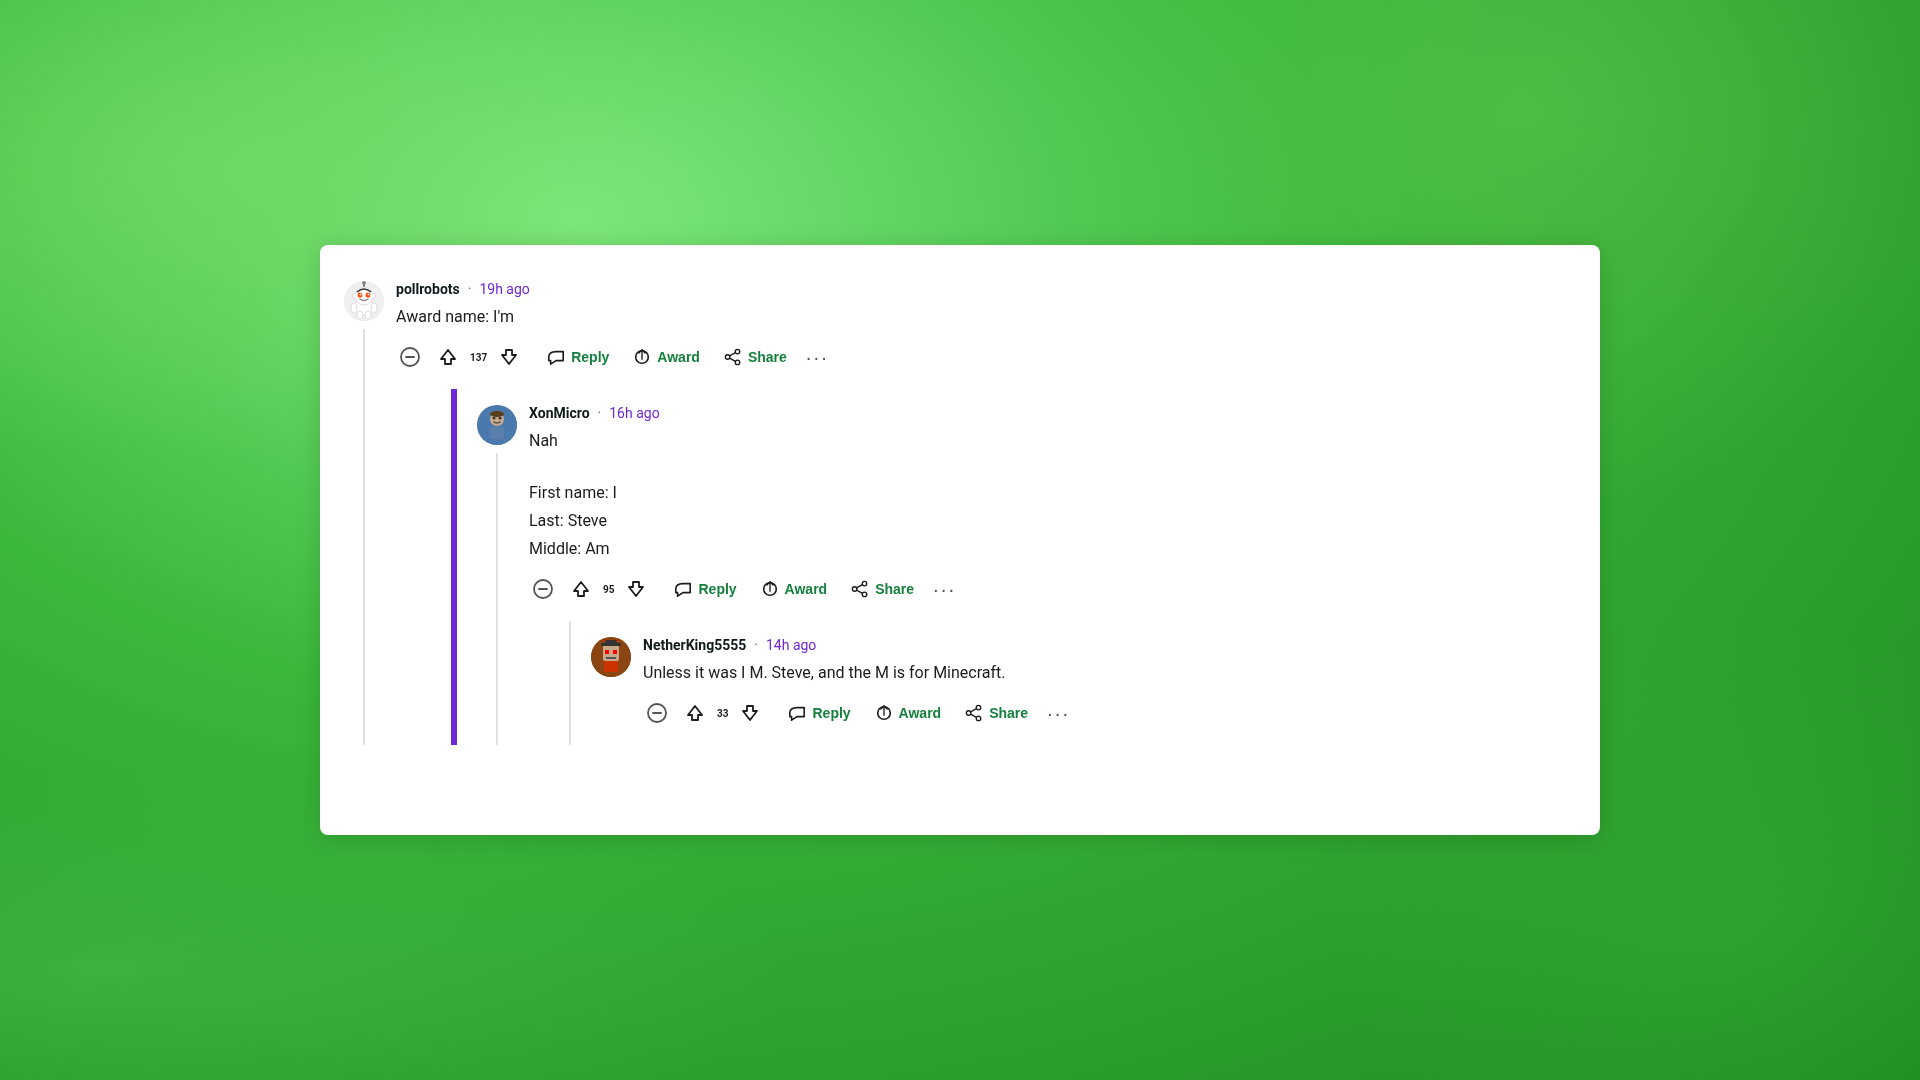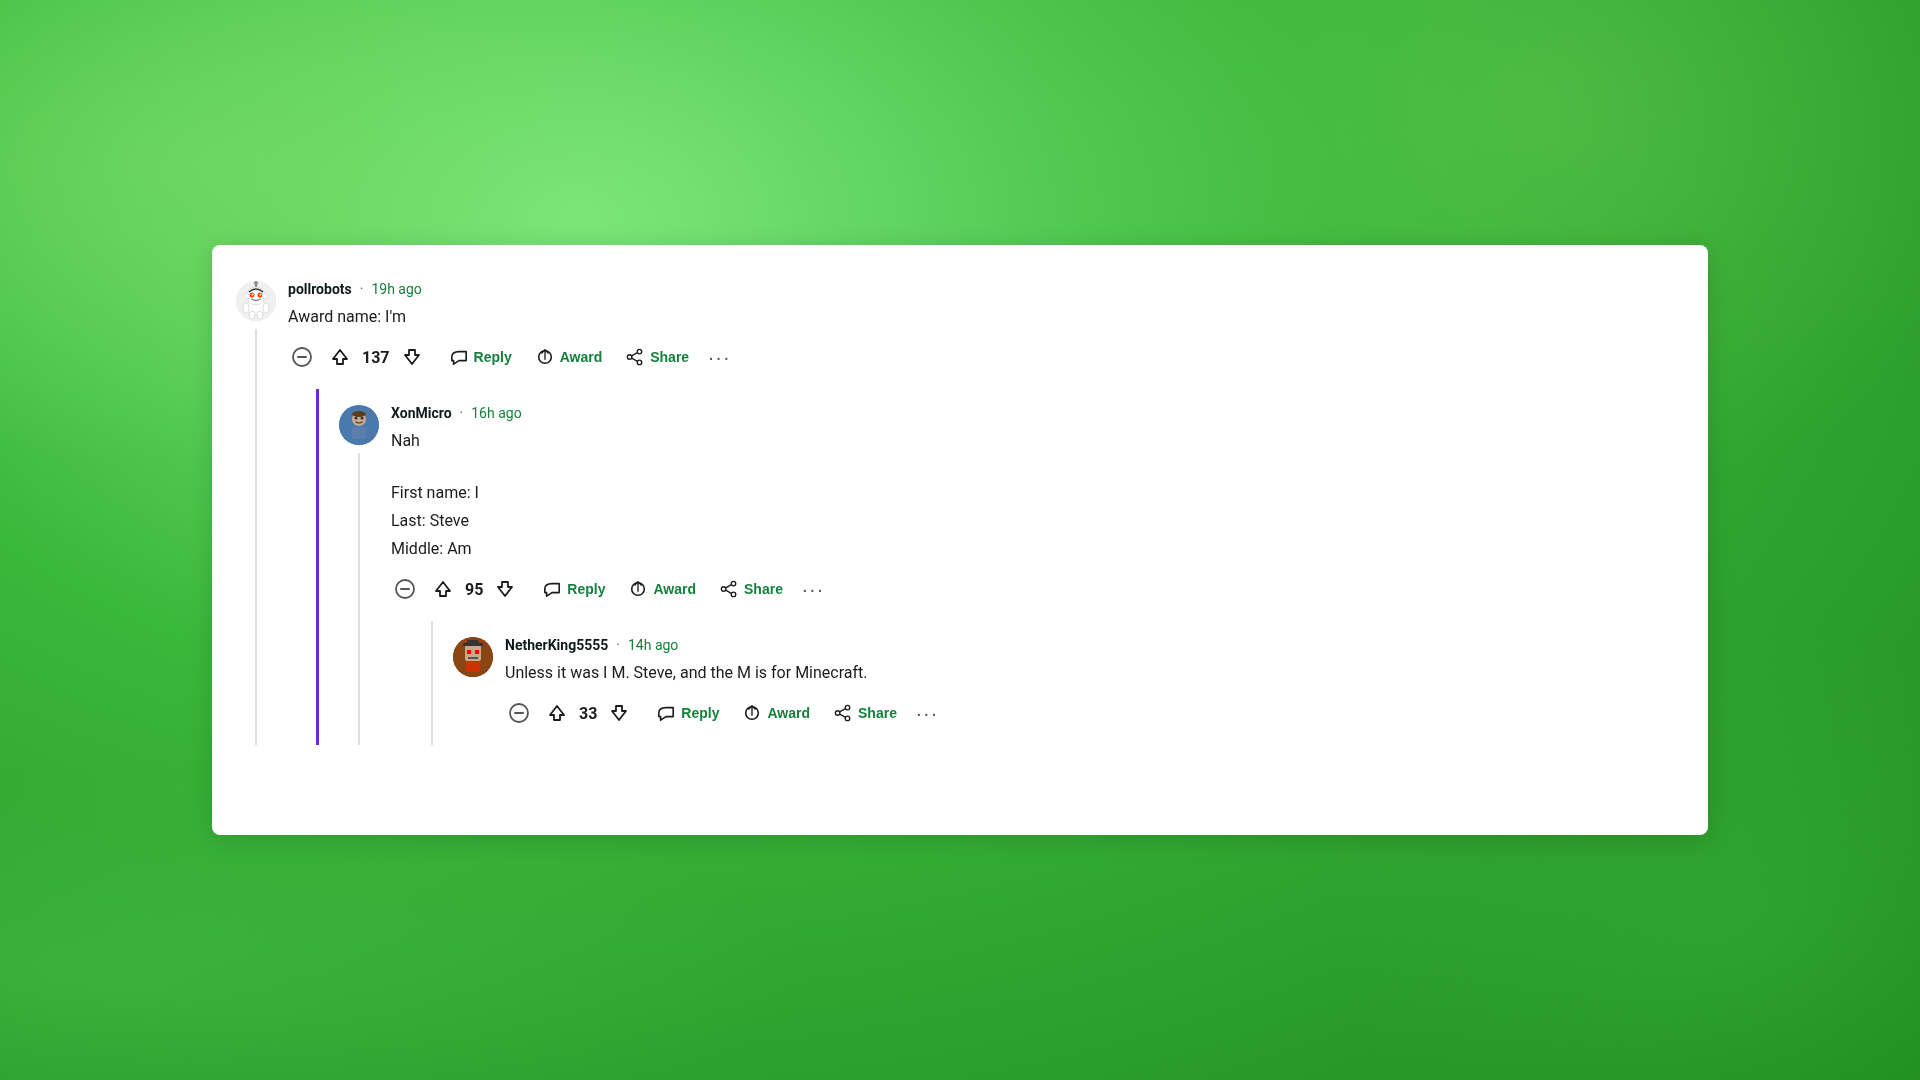--- a/index.html
+++ b/index.html
@@ -23,21 +23,21 @@
         radial-gradient(ellipse 600px 300px at 10% 15%, rgba(120,220,100,0.6), transparent),
         radial-gradient(ellipse 500px 400px at 80% 10%, rgba(100,200,80,0.5), transparent),
         radial-gradient(ellipse 400px 300px at 90% 85%, rgba(60,180,60,0.4), transparent),
         radial-gradient(ellipse 700px 200px at 5% 90%, rgba(80,200,80,0.4), transparent);
     }
 
     .card {
       position: relative;
       background: #ffffff;
       border-radius: 8px;
-      width: 1496px;
+      width: 1280px;
       min-height: 590px;
       padding: 0;
       overflow: hidden;
       box-shadow: 0 4px 24px rgba(0,0,0,0.15);
     }
 
     .comment-thread {
       padding: 20px 0 20px 0;
     }
 
@@ -109,21 +109,21 @@
       color: #0f1a1c;
     }
 
     .dot-sep {
       color: #666;
       font-size: 14px;
     }
 
     .timestamp {
       font-size: 14px;
-      color: #15803d;
+      color: #6d28d9;
     }
 
     .comment-text {
       font-size: 16px;
       color: #1c1c1c;
       line-height: 1.5;
       margin-bottom: 12px;
     }
 
     .comment-text p {
@@ -169,21 +169,21 @@
       border: none;
       background: none;
       cursor: pointer;
       border-radius: 50%;
       color: #1c1c1c;
       font-size: 18px;
       transition: background 0.1s;
     }
 
     .vote-count {
-      font-size: 16px;
+      font-size: 10px;
       font-weight: 700;
       color: #1c1c1c;
     }
 
     .collapse-btn {
       display: flex;
       align-items: center;
       justify-content: center;
       width: 28px;
       height: 28px;
@@ -206,22 +206,22 @@
       background: none;
       cursor: pointer;
       border-radius: 50%;
       font-size: 20px;
       color: #555;
       letter-spacing: 1px;
     }
 
     
     .nested-comment {
-      margin-left: 28px;
-      border-left: 3px solid #6d28d9;
+      margin-left: 55px;
+      border-left: 6px solid #6d28d9;
       padding-left: 20px;
     }
 
     .nested-inner {
       display: flex;
       flex-direction: row;
       padding: 16px 0 0 0;
     }
 
     .nested-left {

